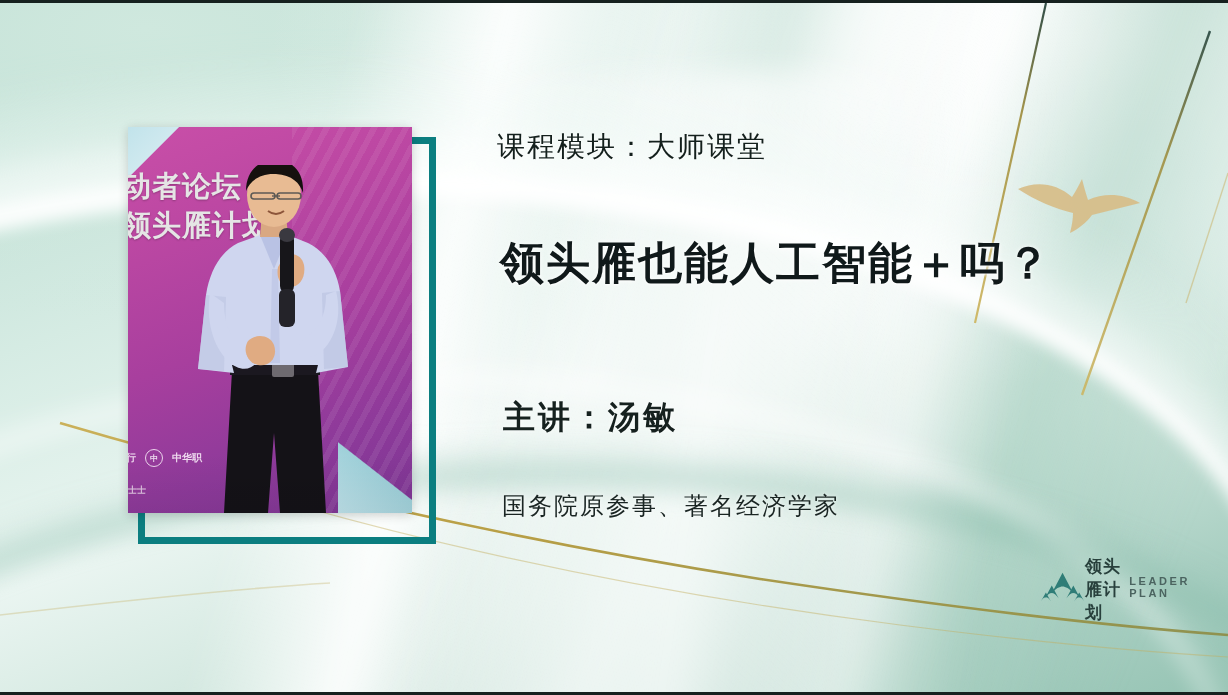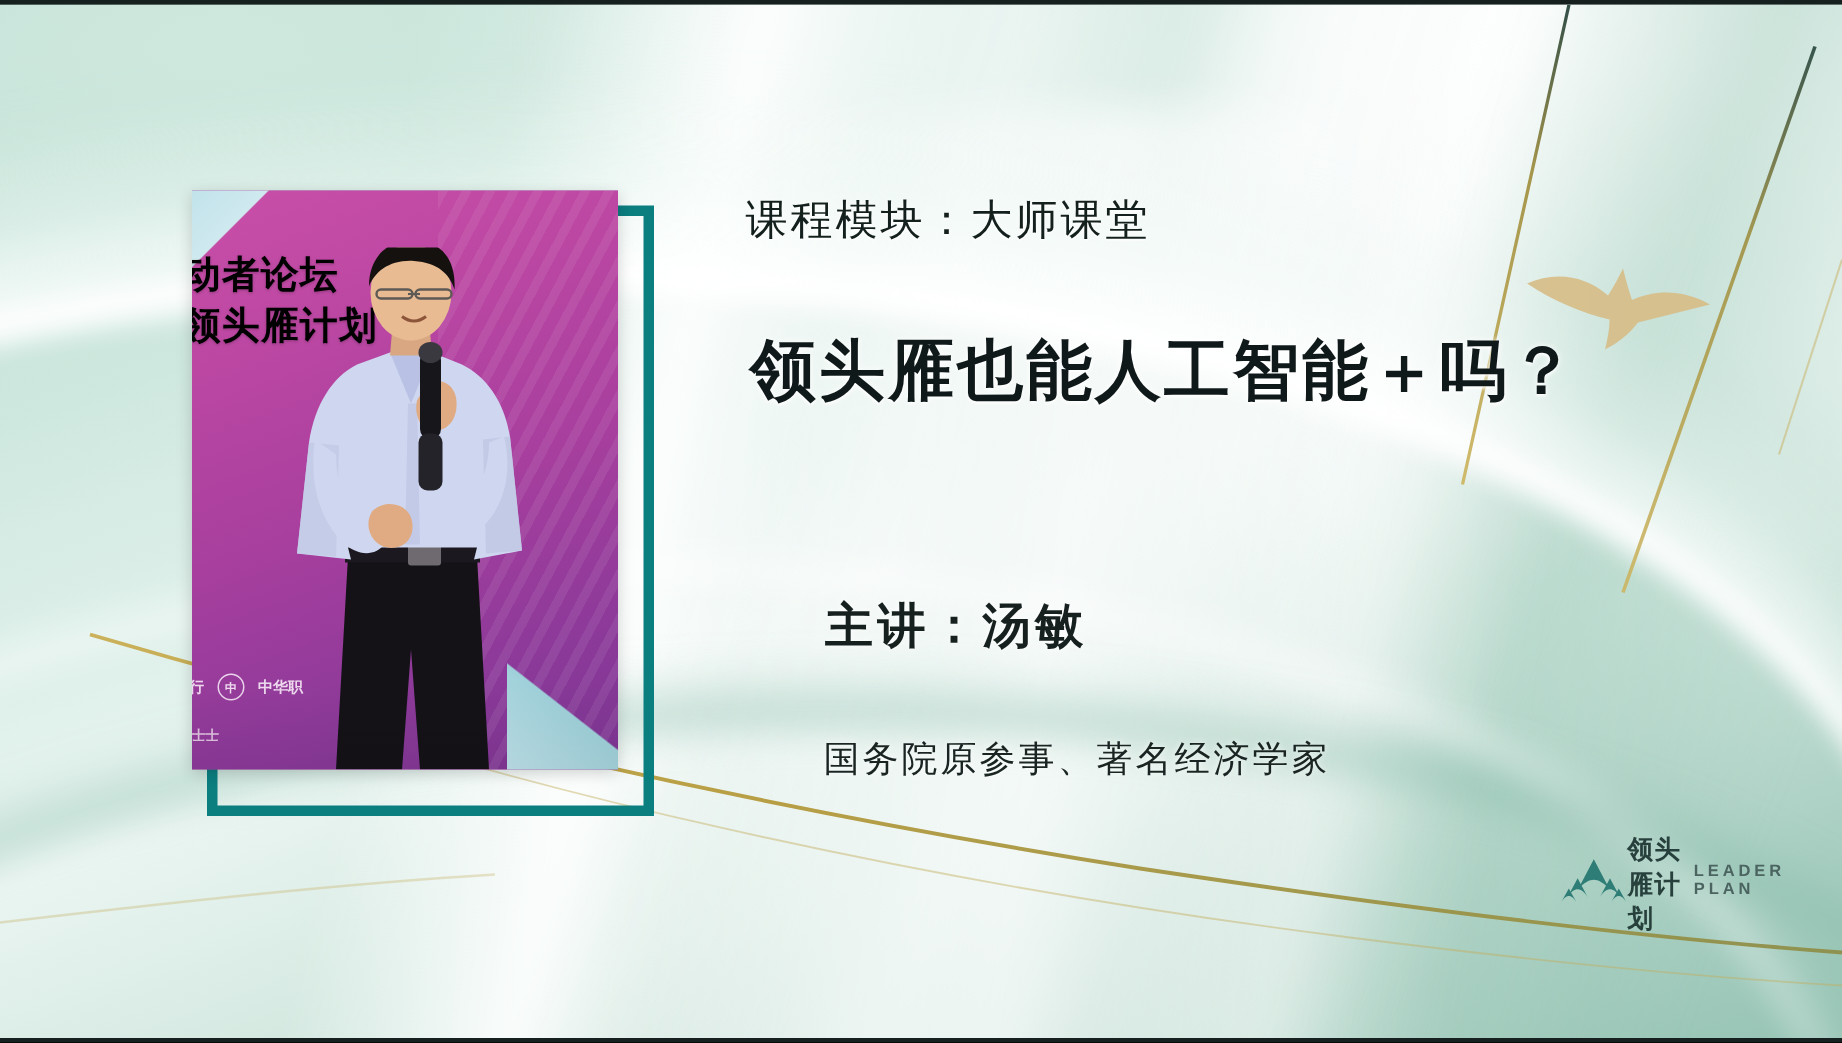--- a/index.html
+++ b/index.html
@@ -104,53 +104,51 @@
     background:linear-gradient(160deg,#c94fa8 0%,#bd48a3 22%,#a83f9e 52%,#8e3a9a 78%,#7d3694 100%);}
   .ph-corner-tl{position:absolute;left:-4px;top:-4px;width:70px;height:60px;
     background:linear-gradient(135deg,#bfe2ea 0%,#cfe9ef 45%,rgba(207,233,239,0) 46%);}
   .ph-corner-br{position:absolute;right:-2px;bottom:-2px;width:76px;height:82px;
     background:linear-gradient(218deg,rgba(173,215,222,0) 48%,#9fd0d9 49%,#bfe2ea 100%);}
   .ph-stripes{position:absolute;right:0;top:0;width:120px;height:100%;
     background:repeating-linear-gradient(118deg, rgba(255,255,255,.07) 0 6px, rgba(255,255,255,0) 6px 14px);}
   .ph-band{position:absolute;left:0;right:0;bottom:0;height:60px;
     background:linear-gradient(180deg,rgba(0,0,0,0) 0%, rgba(0,0,0,.05) 100%);}
 
-  .ph-text{position:absolute;left:-6px;top:40px;color:#000000;font-weight:700;
-    font-size:25px;line-height:1.35;letter-spacing:1px;text-shadow:0 1px 2px rgba(0,0,0,.25);}
+  .ph-text{position:absolute;left:-6px;top:40px;color:#e5e5e5;font-weight:700;
+    font-size:29px;line-height:1.35;letter-spacing:1px;text-shadow:0 1px 2px rgba(0,0,0,.25);}
   .ph-sponsors{position:absolute;left:-2px;bottom:46px;display:flex;align-items:center;gap:9px;
     color:#f3e2f3;font-size:10px;font-weight:700;opacity:.95;}
   .sp-badge{width:16px;height:16px;border-radius:50%;border:1.5px solid #f0dcf0;
     display:flex;align-items:center;justify-content:center;font-size:8px;}
   .ph-sponsors2{position:absolute;left:0px;bottom:16px;color:#e7d2e7;font-size:9px;font-weight:700;opacity:.9;}
 
   
   .person{position:absolute;left:48px;top:38px;width:196px;height:348px;}
 
   
   .module{
     position:absolute;left:497px;top:128px;
     font-size:28px;font-weight:400;color:#14201d;letter-spacing:2px;
     text-shadow:0 0 3px rgba(255,255,255,.85),0 1px 1px rgba(255,255,255,.7);
   }
   .headline{
-    position:absolute;left:500px;top:218px;
+    position:absolute;left:500px;top:234px;
     font-size:44px;font-weight:700;color:#10191a;letter-spacing:2px;
     text-shadow:0 0 5px rgba(255,255,255,.9),0 1px 2px rgba(255,255,255,.8);
   }
   .speaker{
     position:absolute;left:503px;top:396px;
     font-size:32px;font-weight:700;color:#16211f;letter-spacing:3px;
     text-shadow:0 0 4px rgba(255,255,255,.9);
-    margin-left:47px;
   }
   .speaker-title{
     position:absolute;left:502px;top:490px;
     font-size:24px;font-weight:400;color:#1a2523;letter-spacing:2px;
     text-shadow:0 0 4px rgba(255,255,255,.8);
-    margin-left:47px;
   }
 
   
   .logo{position:absolute;left:1040px;top:532px;width:150px;height:110px;
         display:flex;flex-direction:row;align-items:center;}
   .logo-mark{width:92px;height:62px;}
   .logo-cn{margin-top:4px;font-size:17px;font-weight:700;color:#28403c;letter-spacing:1px;}
   .logo-en{margin-top:0;font-size:11px;font-weight:700;color:#4b6460;letter-spacing:2.6px;}
 </style>
 </head>

